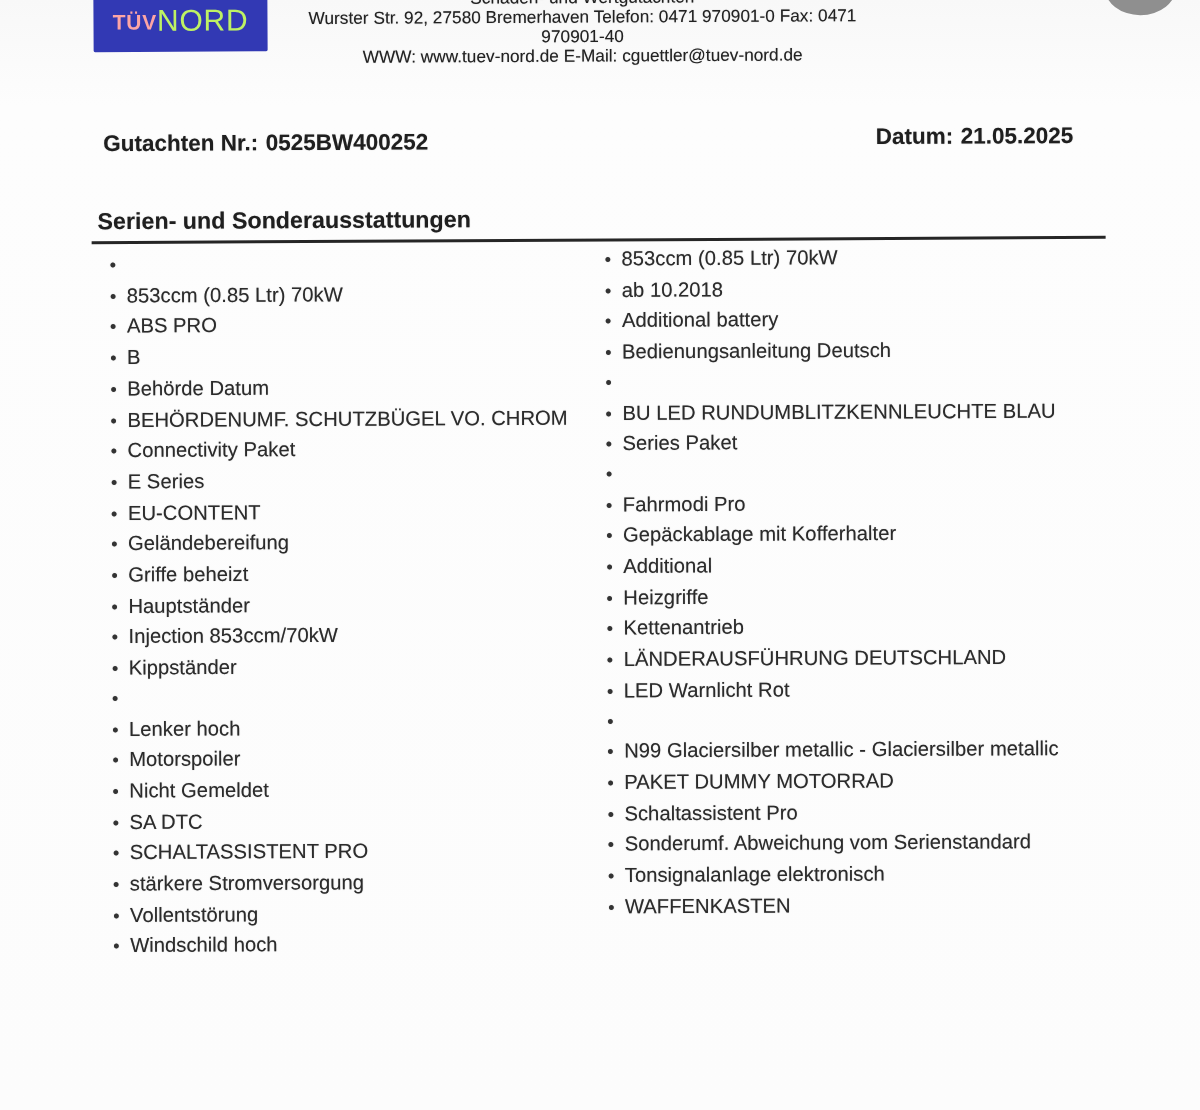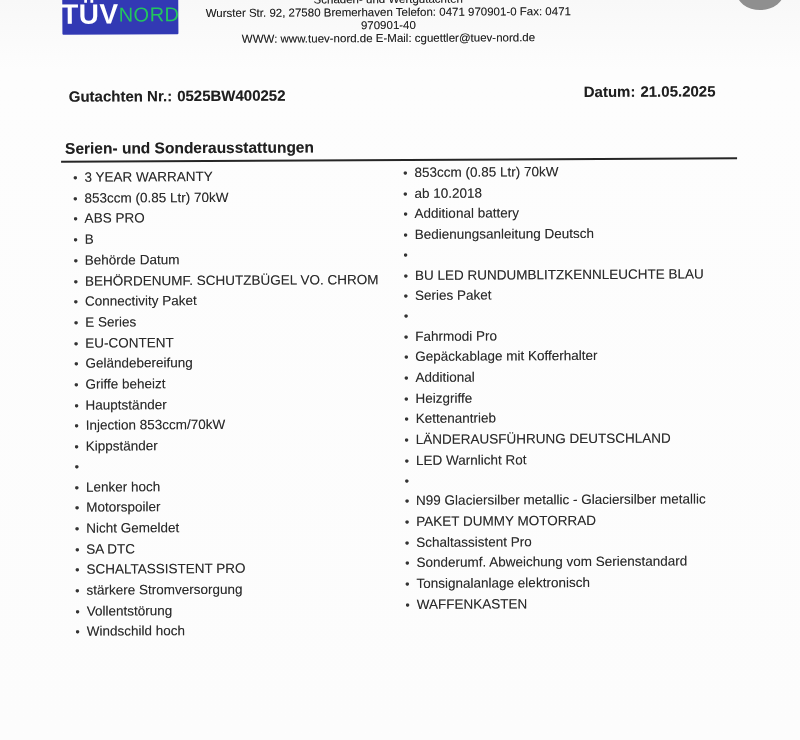--- a/index.html
+++ b/index.html
@@ -24,22 +24,22 @@
   }
   
   .logo{
     position:absolute;left:64px;top:-7px;
     width:116px;height:40px;
     background:#3239b4;
     display:flex;align-items:center;justify-content:center;
     border-radius:1px;
     text-shadow:none;
   }
-  .logo .tuv{color:#ffffff;font-weight:700;font-size:28px;letter-spacing:0.5px;}
-  .logo .nord{color:#22c55e;font-weight:400;font-size:20px;letter-spacing:0.5px;}
+  .logo .tuv{color:#fca5a5;font-weight:700;font-size:14px;letter-spacing:0.5px;}
+  .logo .nord{color:#bef264;font-weight:400;font-size:20px;letter-spacing:0.5px;}
   .head-block{
     position:absolute;left:180px;top:-7px;width:420px;
     text-align:center;
     font-size:11.5px;line-height:13px;color:#222;
   }
   .head-block .hl{white-space:nowrap;}
   .scan-blob{
     position:absolute;left:738px;top:-26px;
     width:48px;height:38px;
     background:#8f8f8f;
@@ -106,21 +106,20 @@
     <div class="date">
       <span class="lbl">Datum:</span><span>21.05.2025</span>
     </div>
 
     <div class="sec-title">Serien- und Sonderausstattungen</div>
     <div class="rule"></div>
 
     <div class="col col-left">
         <div class="item">
           <span class="bullet">•</span>
-          <span>3 YEAR WARRANTY</span>
         </div>
         <div class="item">
           <span class="bullet">•</span>
           <span>853ccm (0.85 Ltr) 70kW</span>
         </div>
         <div class="item">
           <span class="bullet">•</span>
           <span>ABS PRO</span>
         </div>
         <div class="item">

